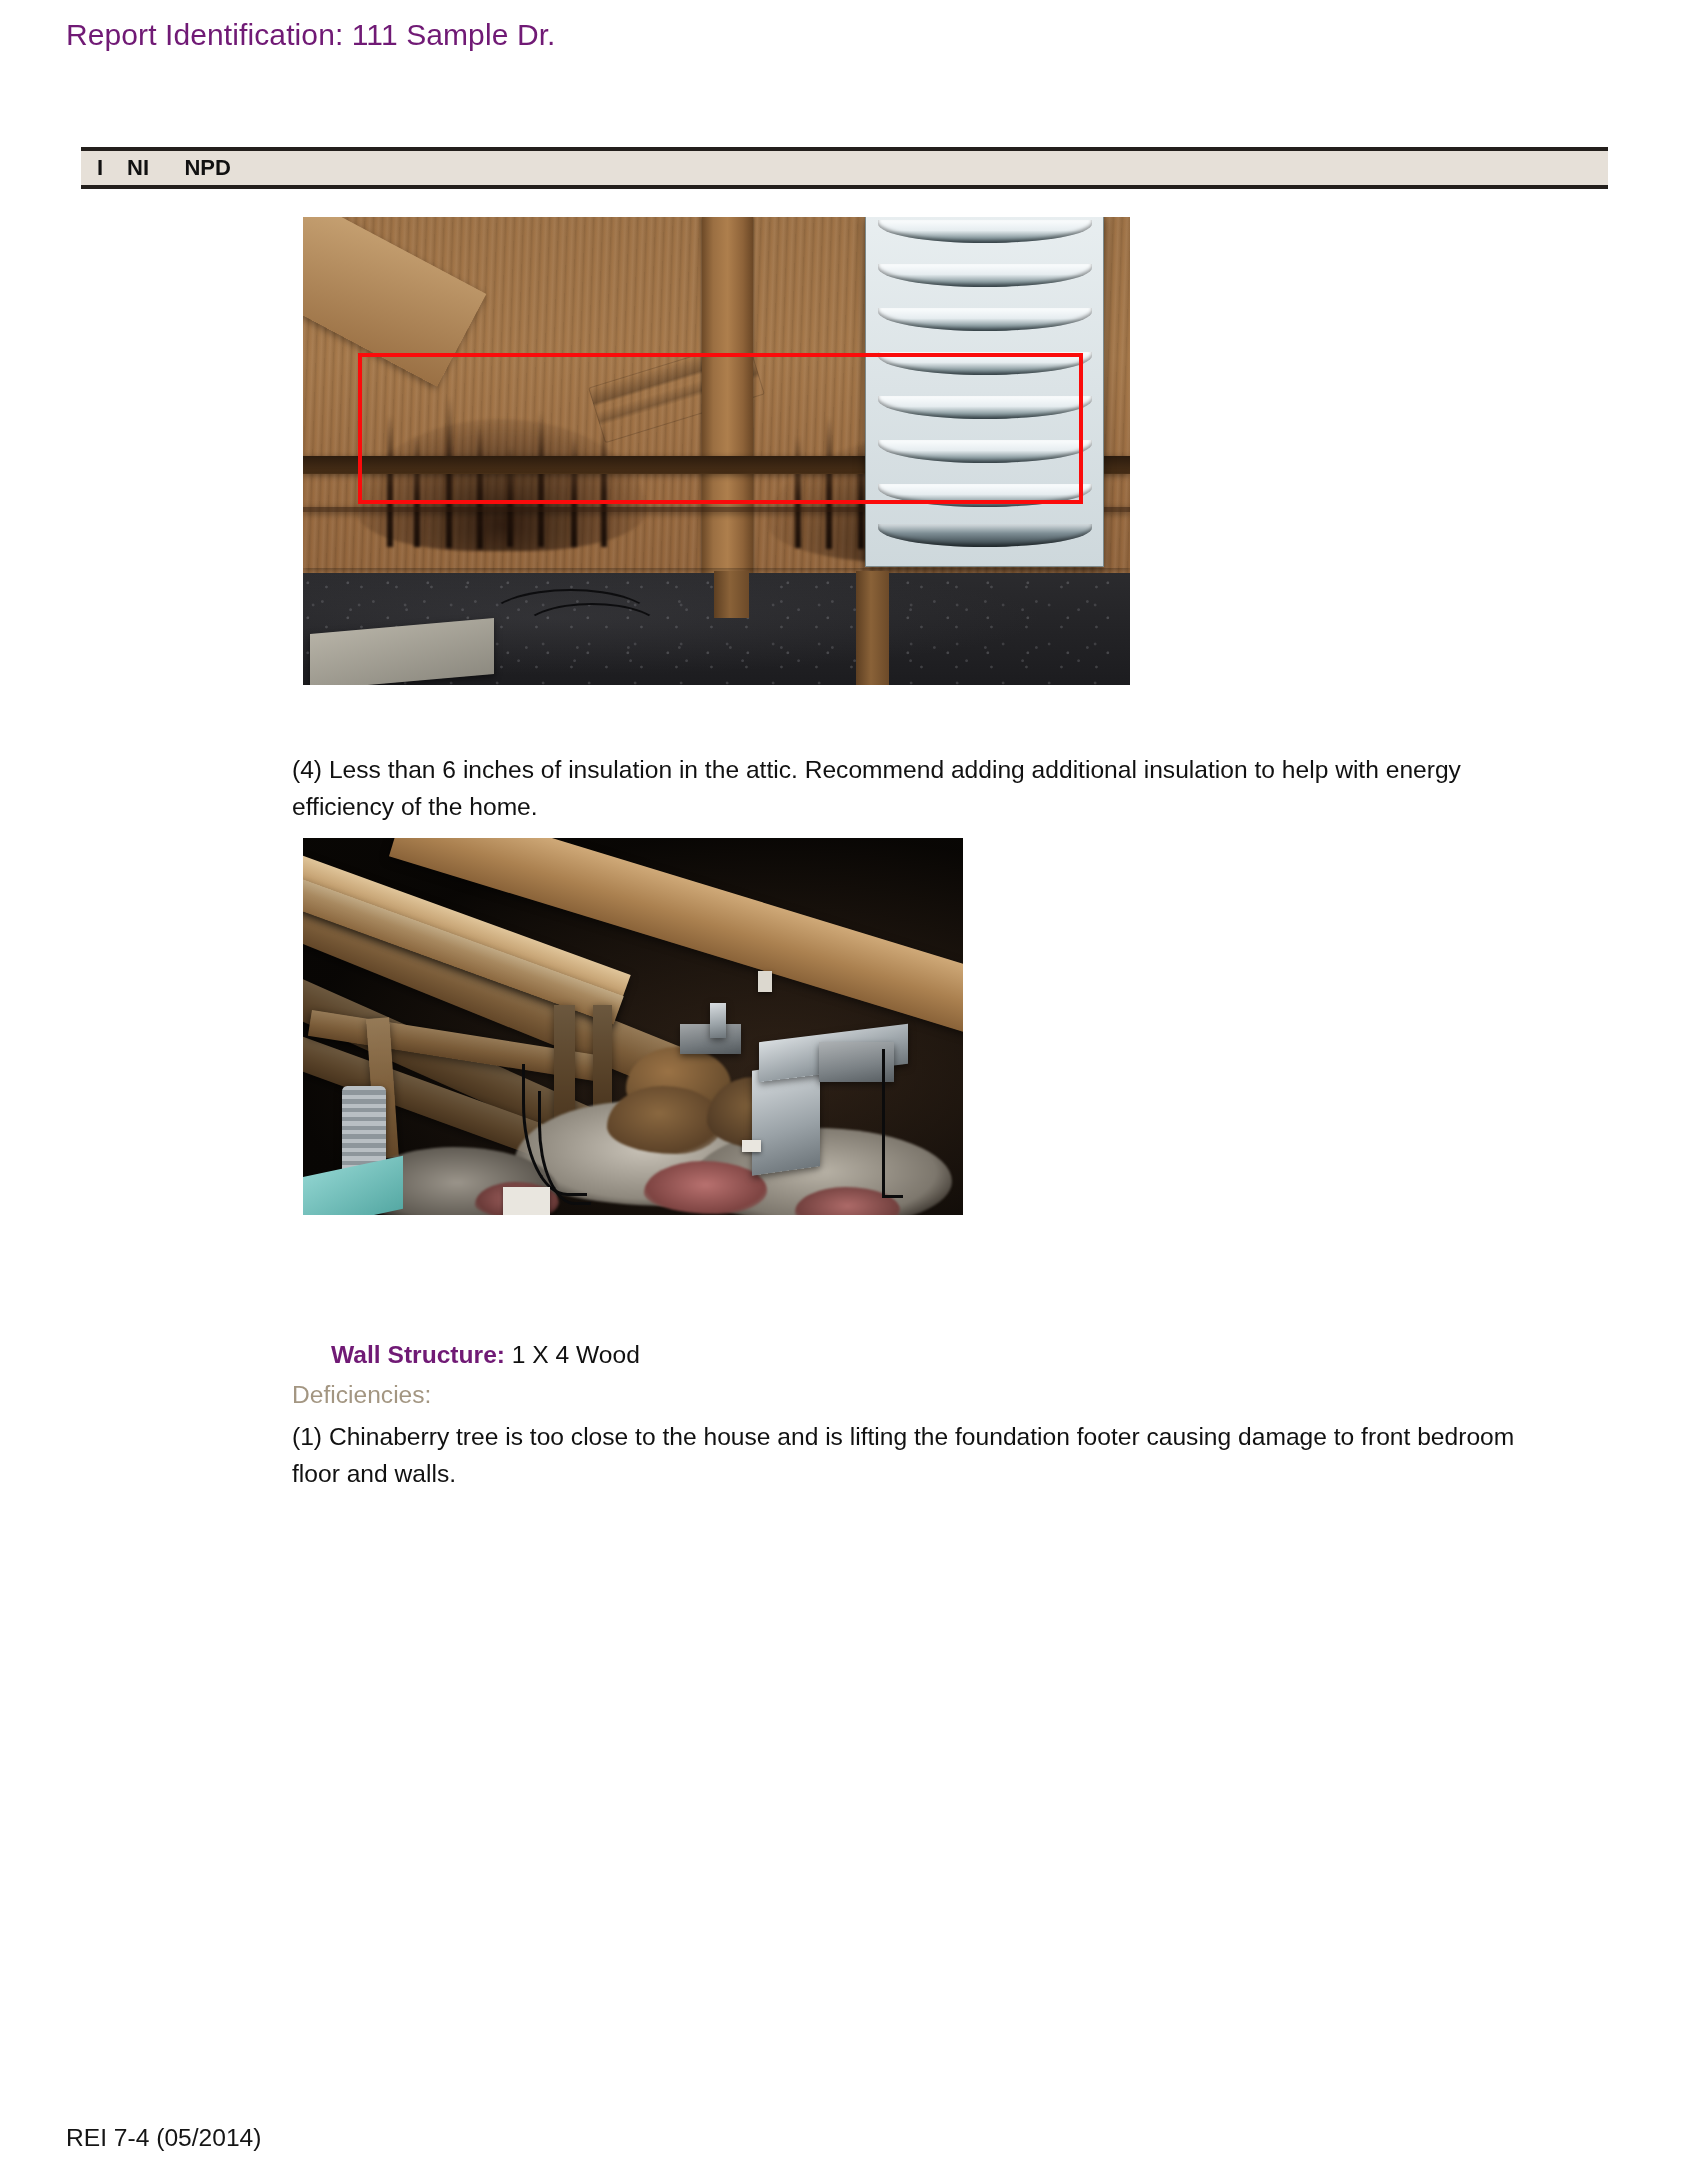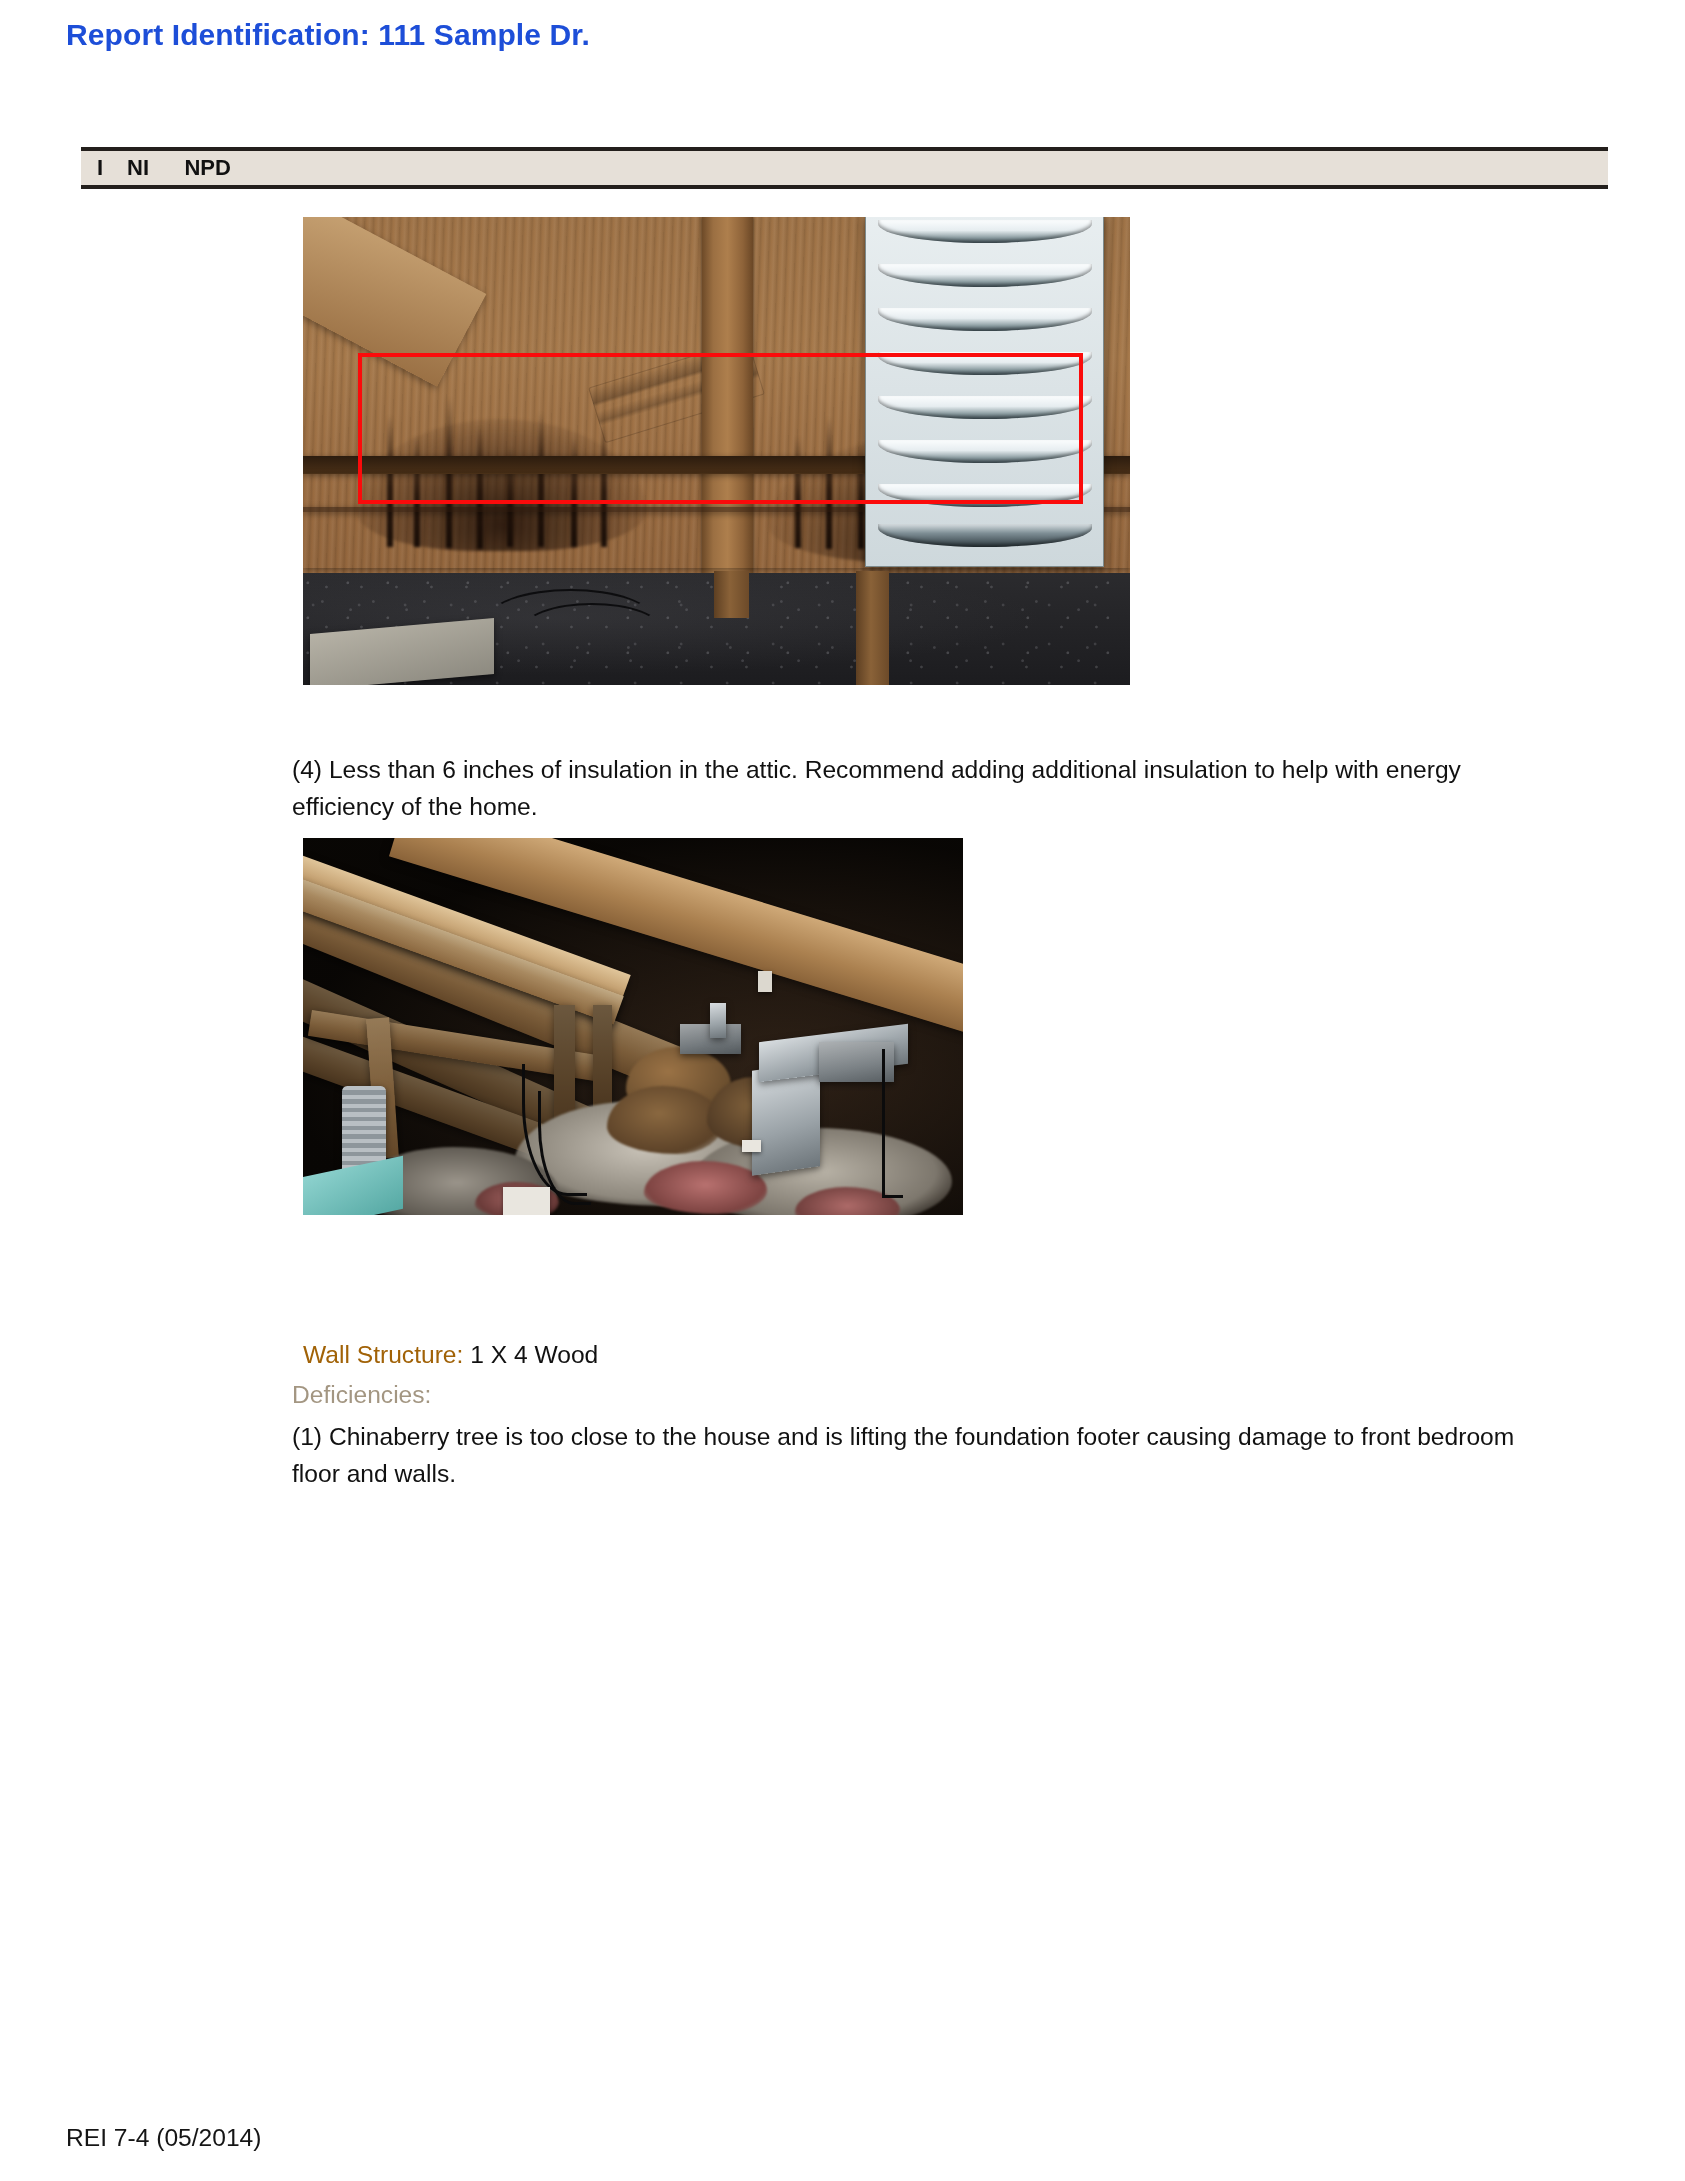--- a/index.html
+++ b/index.html
@@ -25,23 +25,23 @@
     background: #ffffff;
     padding: 0;
   }
 
   
   .report-id {
     position: absolute;
     left: 66px;
     top: 17.6px;
     font-size: 30px;
-    font-weight: 700;
+    font-weight: 400;
     letter-spacing: 0.1px;
-    color: #1d4ed8;
+    color: #701a75;
     white-space: nowrap;
   }
 
   .legend-line {
     position: absolute;
     left: 79px;
     top: 101px;
     font-size: 24px;
     font-weight: 700;
     color: #111111;
@@ -320,22 +320,23 @@
   .section-title .letter { margin-right: 14px; }
 
   .wall-structure-line {
     position: absolute;
     left: 303px;
     top: 1341px;
     font-size: 24.6px;
     white-space: nowrap;
   }
   .ws-label {
-    font-weight: 400;
-    color: #a16207;
+    font-weight: 700;
+    color: #701a75;
+    margin-left: 28px;
   }
   .ws-value {
     color: #111111;
     font-weight: 400;
   }
   .deficiencies-label {
     position: absolute;
     left: 292px;
     top: 1381px;
     font-size: 24.6px;

